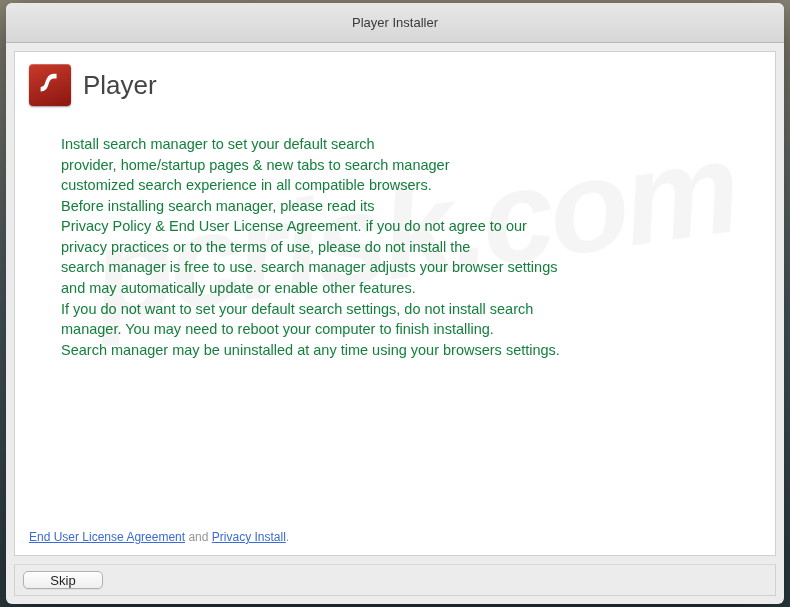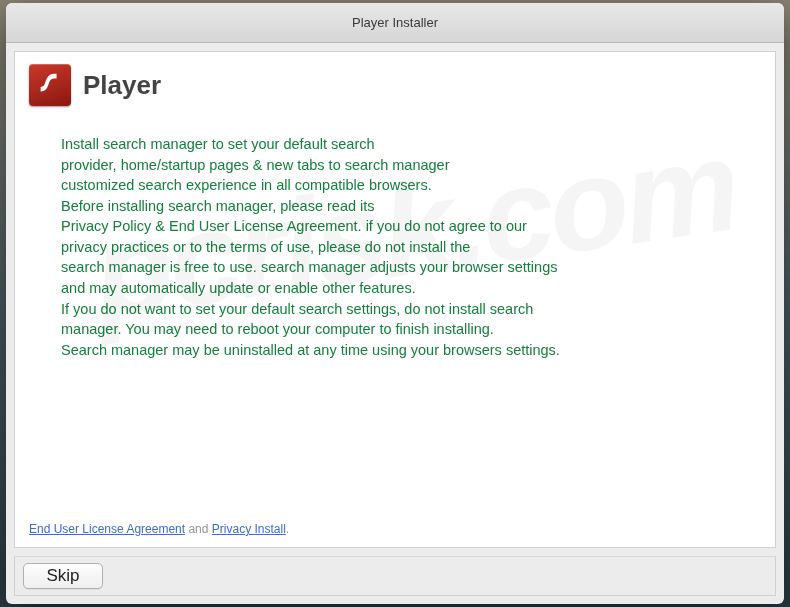--- a/index.html
+++ b/index.html
@@ -61,21 +61,21 @@
       background: linear-gradient(160deg, #c93a2a 0%, #8a1610 100%);
       border-radius: 4px;
       box-shadow: inset 0 1px 0 rgba(255,255,255,0.25), 0 1px 2px rgba(0,0,0,0.4);
       display: flex;
       align-items: center;
       justify-content: center;
     }
     .flash-icon svg { width: 30px; height: 30px; }
     .app-name {
       font-size: 26px;
-      font-weight: 700;
+      font-weight: 400;
       color: #444;
     }
     .body-text {
       padding: 0 52px 0 46px;
       color: #15803d;
       font-size: 14.5px;
       line-height: 1.42;
     }
     .spacer { flex: 1; }
     .footer-inner {
@@ -94,26 +94,26 @@
       padding: 6px 8px;
       background: #ececec;
       border: 1px solid #d0d0d0;
       border-top: 1px solid #d8d8d8;
       display: flex;
       justify-content: space-between;
       align-items: center;
     }
     button.mac-btn {
       min-width: 80px;
-      height: 26px;
+      height: 18px;
       padding: 0 18px;
       border: 1px solid #b0b0b0;
       border-radius: 5px;
       background: linear-gradient(180deg, #fdfdfd 0%, #efefef 100%);
-      font-size: 17px;
+      font-size: 13px;
       color: #222;
       cursor: pointer;
       box-shadow: 0 1px 0 rgba(0,0,0,0.05);
     }
     button.mac-btn.primary {
       background: linear-gradient(180deg, #7fb8ff 0%, #4a8ff0 100%);
       border-color: #3a7dd8;
       color: #fff;
       text-shadow: 0 -1px 0 rgba(0,0,0,0.2);
       min-width: 88px;

